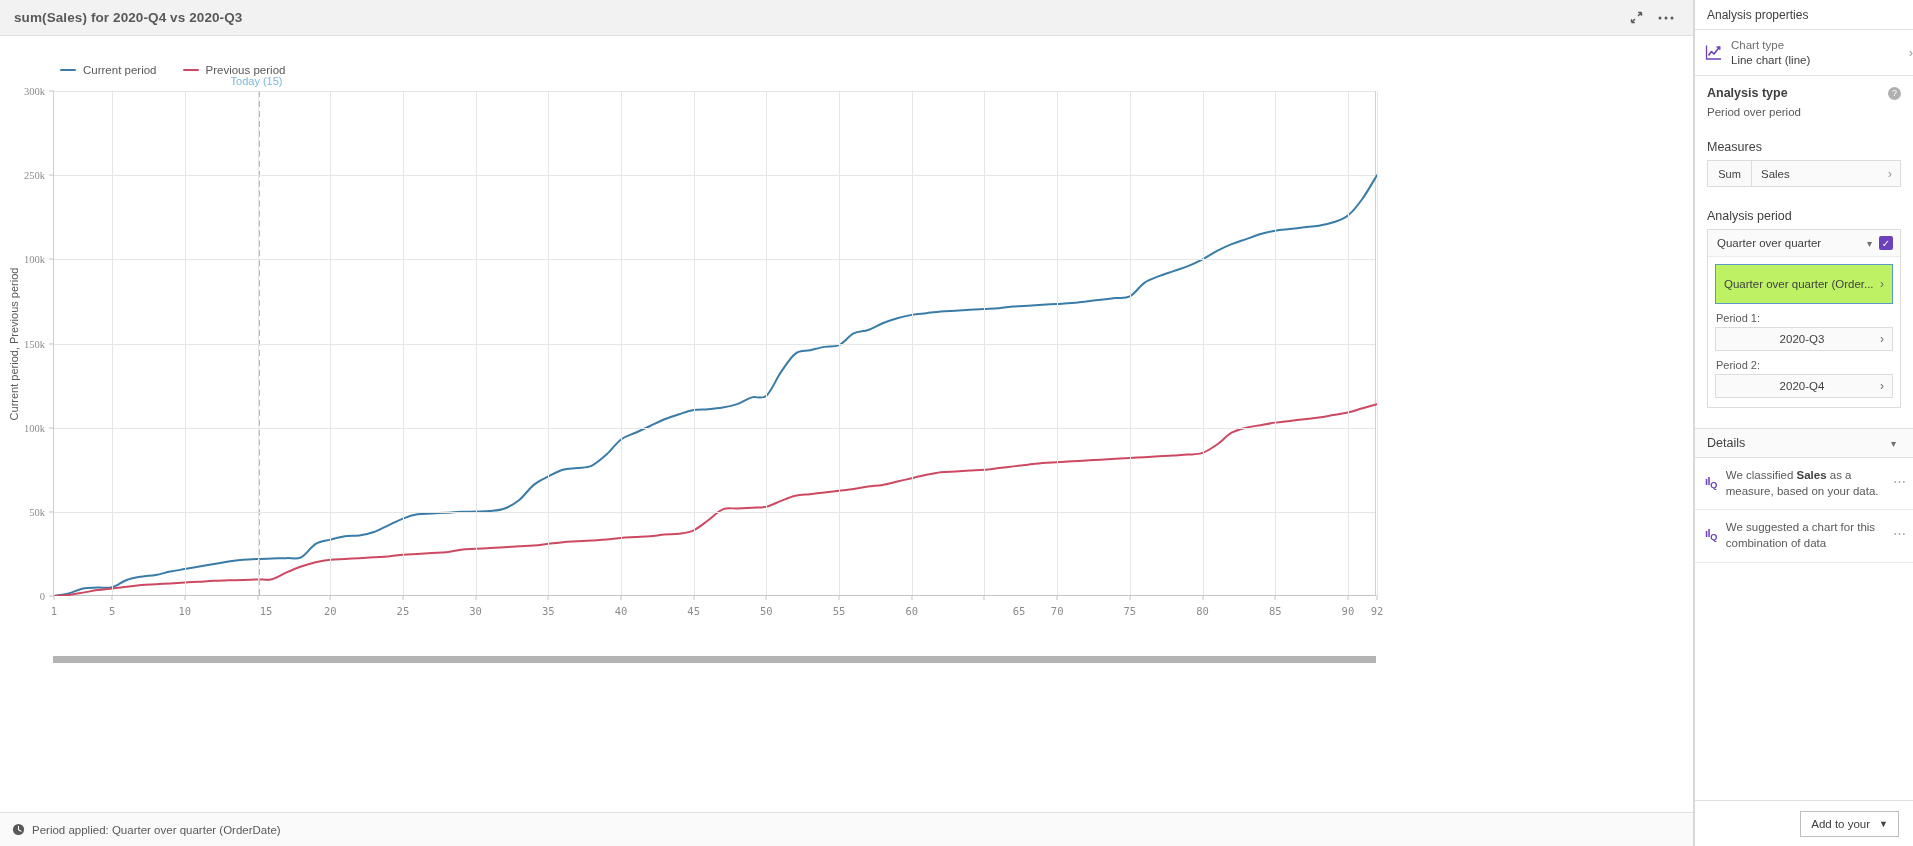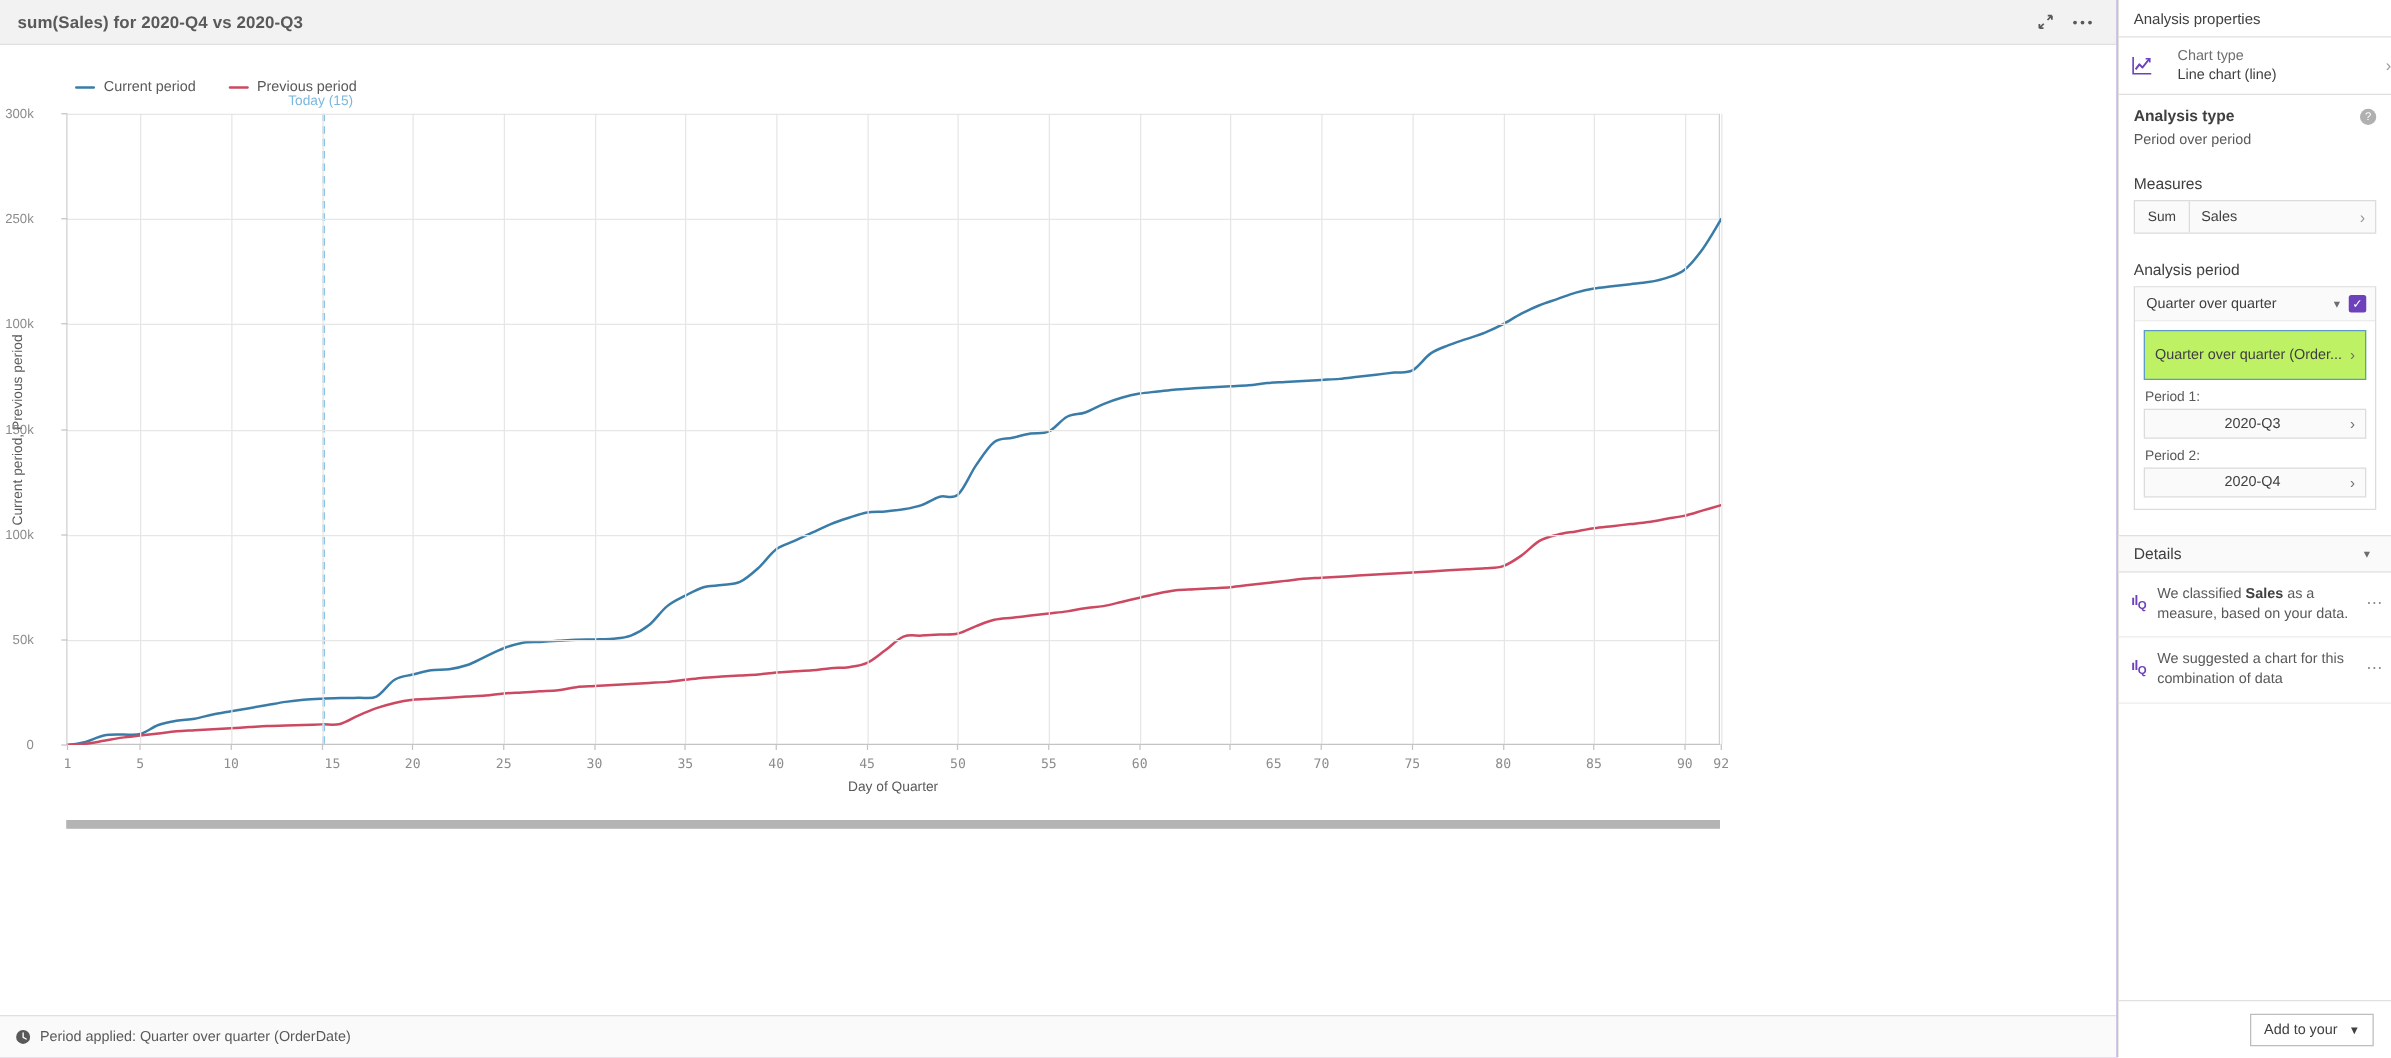--- a/index.html
+++ b/index.html
@@ -56,25 +56,25 @@
     left: 53px; top: 55px;
     width: 1323px; height: 505px;
     border-left: 1px solid #d0d0d0;
     border-bottom: 1px solid #c4c4c4;
     border-right: 1px solid #d0d0d0;
   }
   .gridv { position: absolute; top: 0; bottom: 0; width: 1px; background: #e6e6e6; }
   .gridh { position: absolute; left: 0; right: 0; height: 1px; background: #e6e6e6; }
 
   .ylabel-tick {
-    position: absolute; right: 100%; margin-right: 27px;
+    position: absolute; right: 100%; margin-right: 9px;
     transform: translateY(-50%);
     font-size: 10.5px; color: #8c8c8c;
     white-space: nowrap;
-    font-family: Liberation Sans, sans-serif;
+    font-family: Liberation Serif, serif;
   }
   .ytick-mark {
     position: absolute; right: 100%; width: 5px; height: 1px;
     background: #c4c4c4; transform: translateY(-50%);
   }
   .xlabel-tick {
     position: absolute; top: 100%; margin-top: 10px;
     transform: translateX(-50%);
     font-size: 10.5px; color: #8c8c8c;
     font-family: "DejaVu Sans Mono", monospace;
@@ -145,21 +145,21 @@
   #props-header {
     height: 30px; min-height: 30px;
     display: flex; align-items: center;
     padding: 0 12px;
     border-bottom: 1px solid #e0e0e0;
     font-size: 12px; color: #404040;
   }
   .props-row-charttype {
     display: flex; align-items: center;
     padding: 8px 0 8px 10px;
-    gap: 20px;
+    gap: 9px;
     border-bottom: 1px solid #e0e0e0;
     cursor: pointer;
   }
   .charttype-text { flex: 1; line-height: 1.28; }
   .charttype-label { font-size: 11.5px; color: #6e6e6e; }
   .charttype-value { font-size: 11.5px; color: #404040; }
   .chev { color: #9a9a9a; font-size: 13px; }
 
   .section { padding: 10px 12px 0 12px; }
   .section-title {
@@ -401,21 +401,20 @@
           <div class="ytick-mark" style="top: 168.333px;"></div>
           <div class="gridh" style="top: 84.1667px;"></div>
           <div class="ylabel-tick" style="top: 84.1667px;">250k</div>
           <div class="ytick-mark" style="top: 84.1667px;"></div>
           <div class="gridh" style="top: 0px;"></div>
           <div class="ylabel-tick" style="top: 0px;">300k</div>
           <div class="ytick-mark" style="top: 0px;"></div>
         </div>
       <div id="today-label" style="left: 256.538px; top: 39px;">Today (15)</div>
 
-      <div id="xaxis-title">Day of Quarter</div>
 
       <div id="hscroll-track">
         <div id="hscroll-thumb"></div>
       </div>
     </div>
 
     <div id="chart-footer">
       <svg width="13" height="13" viewBox="0 0 13 13">
         <circle cx="6.5" cy="6.5" r="5.6" fill="#595959"></circle>
         <path d="M6.5 3.3 L6.5 6.8 L9 8.2" stroke="#fff" stroke-width="1.1" fill="none" stroke-linecap="round"></path>

